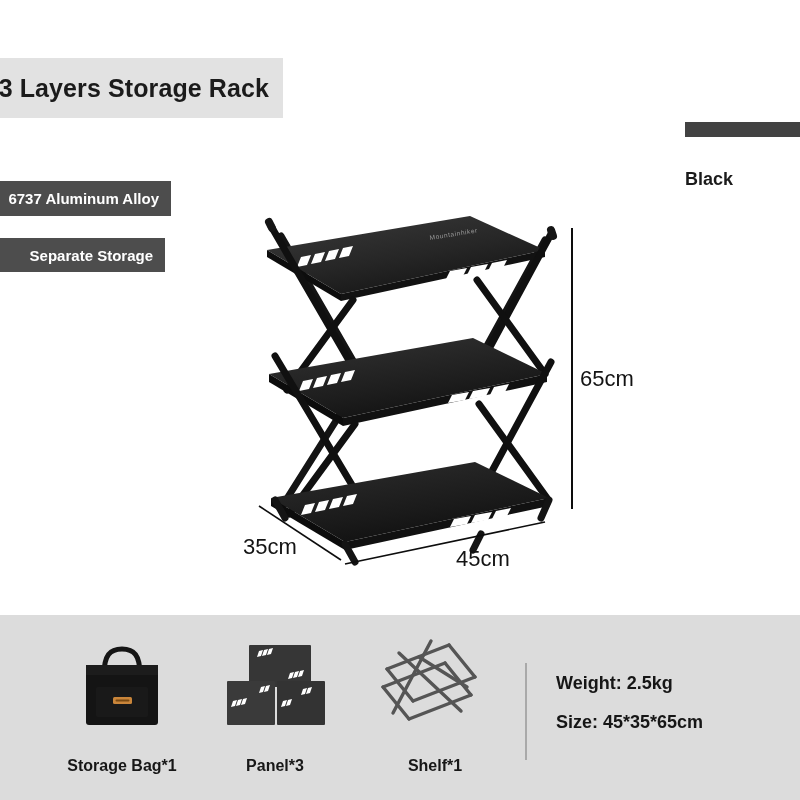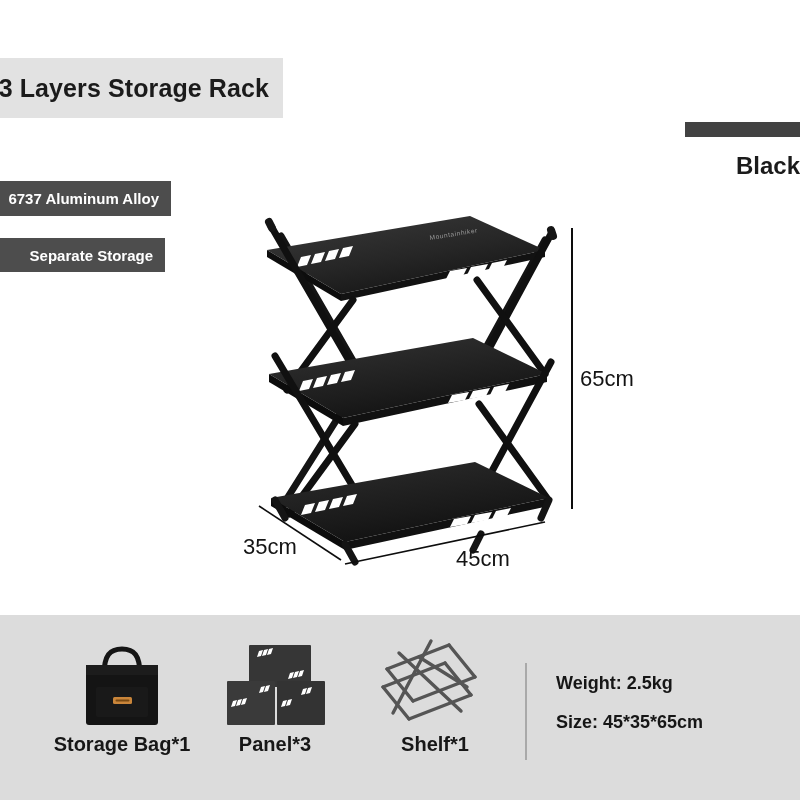--- a/index.html
+++ b/index.html
@@ -77,24 +77,24 @@
     left: 685px;
     top: 122px;
     width: 130px;
   }
   .swatch-bar {
     width: 115px;
     height: 15px;
     background: #424242;
   }
   .swatch-label {
-    margin-top: 15px;
+    margin-top: 32px;
     width: 115px;
-    text-align: right;
-    font-size: 24px;
+    text-align: left;
+    font-size: 18px;
     font-weight: bold;
     color: #1b1b1b;
   }
 
   
   .product {
     position: absolute;
     left: 245px;
     top: 178px;
     width: 340px;
@@ -137,22 +137,22 @@
     position: absolute;
     text-align: center;
   }
   .acc .acc-art {
     height: 96px;
     display: flex;
     align-items: flex-end;
     justify-content: center;
   }
   .acc .acc-label {
-    margin-top: 2px;
-    font-size: 20px;
+    margin-top: 26px;
+    font-size: 16px;
     font-weight: bold;
     color: #171717;
     white-space: nowrap;
   }
   .acc-bag   { left: 22px;  top: 20px; width: 200px; }
   .acc-panel { left: 196px; top: 20px; width: 158px; }
   .acc-shelf { left: 356px; top: 20px; width: 158px; }
 
   .acc-divider {
     position: absolute;

